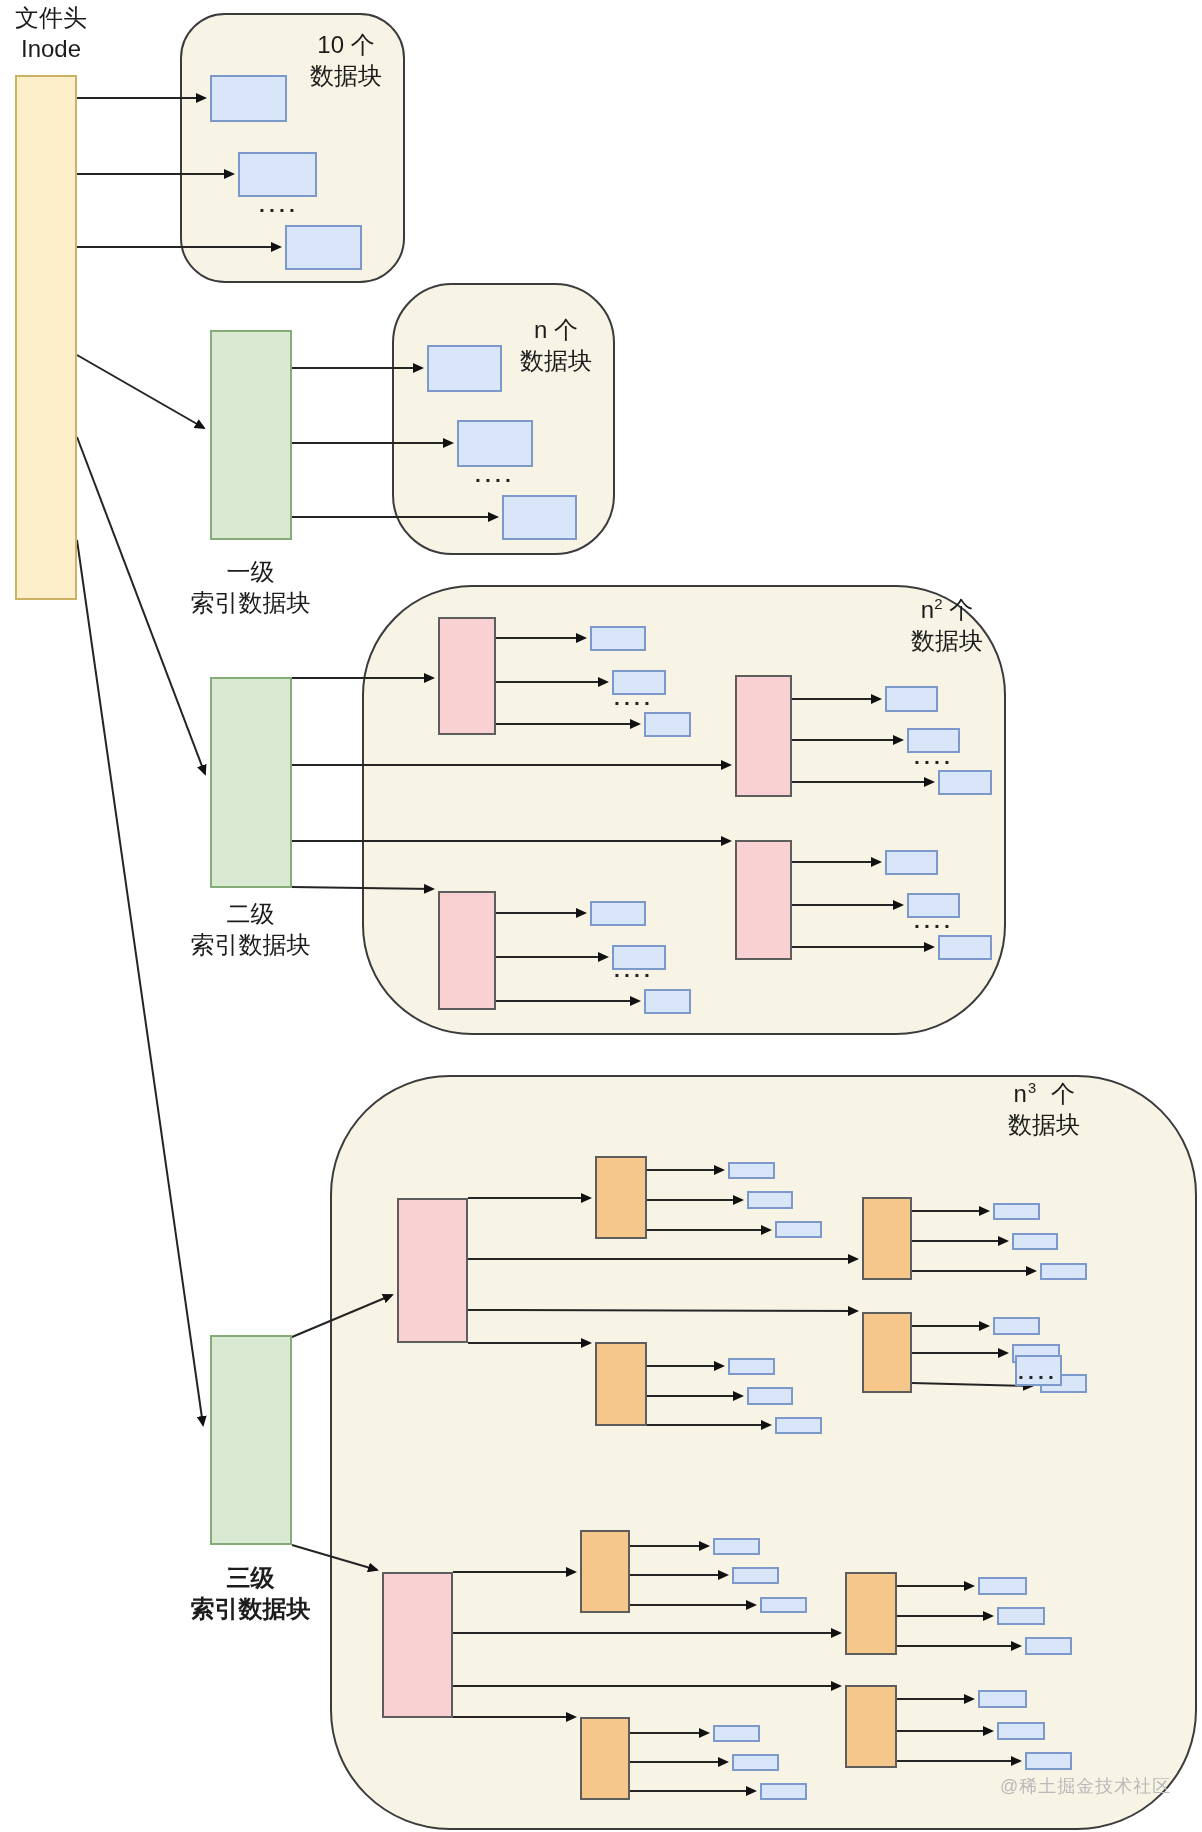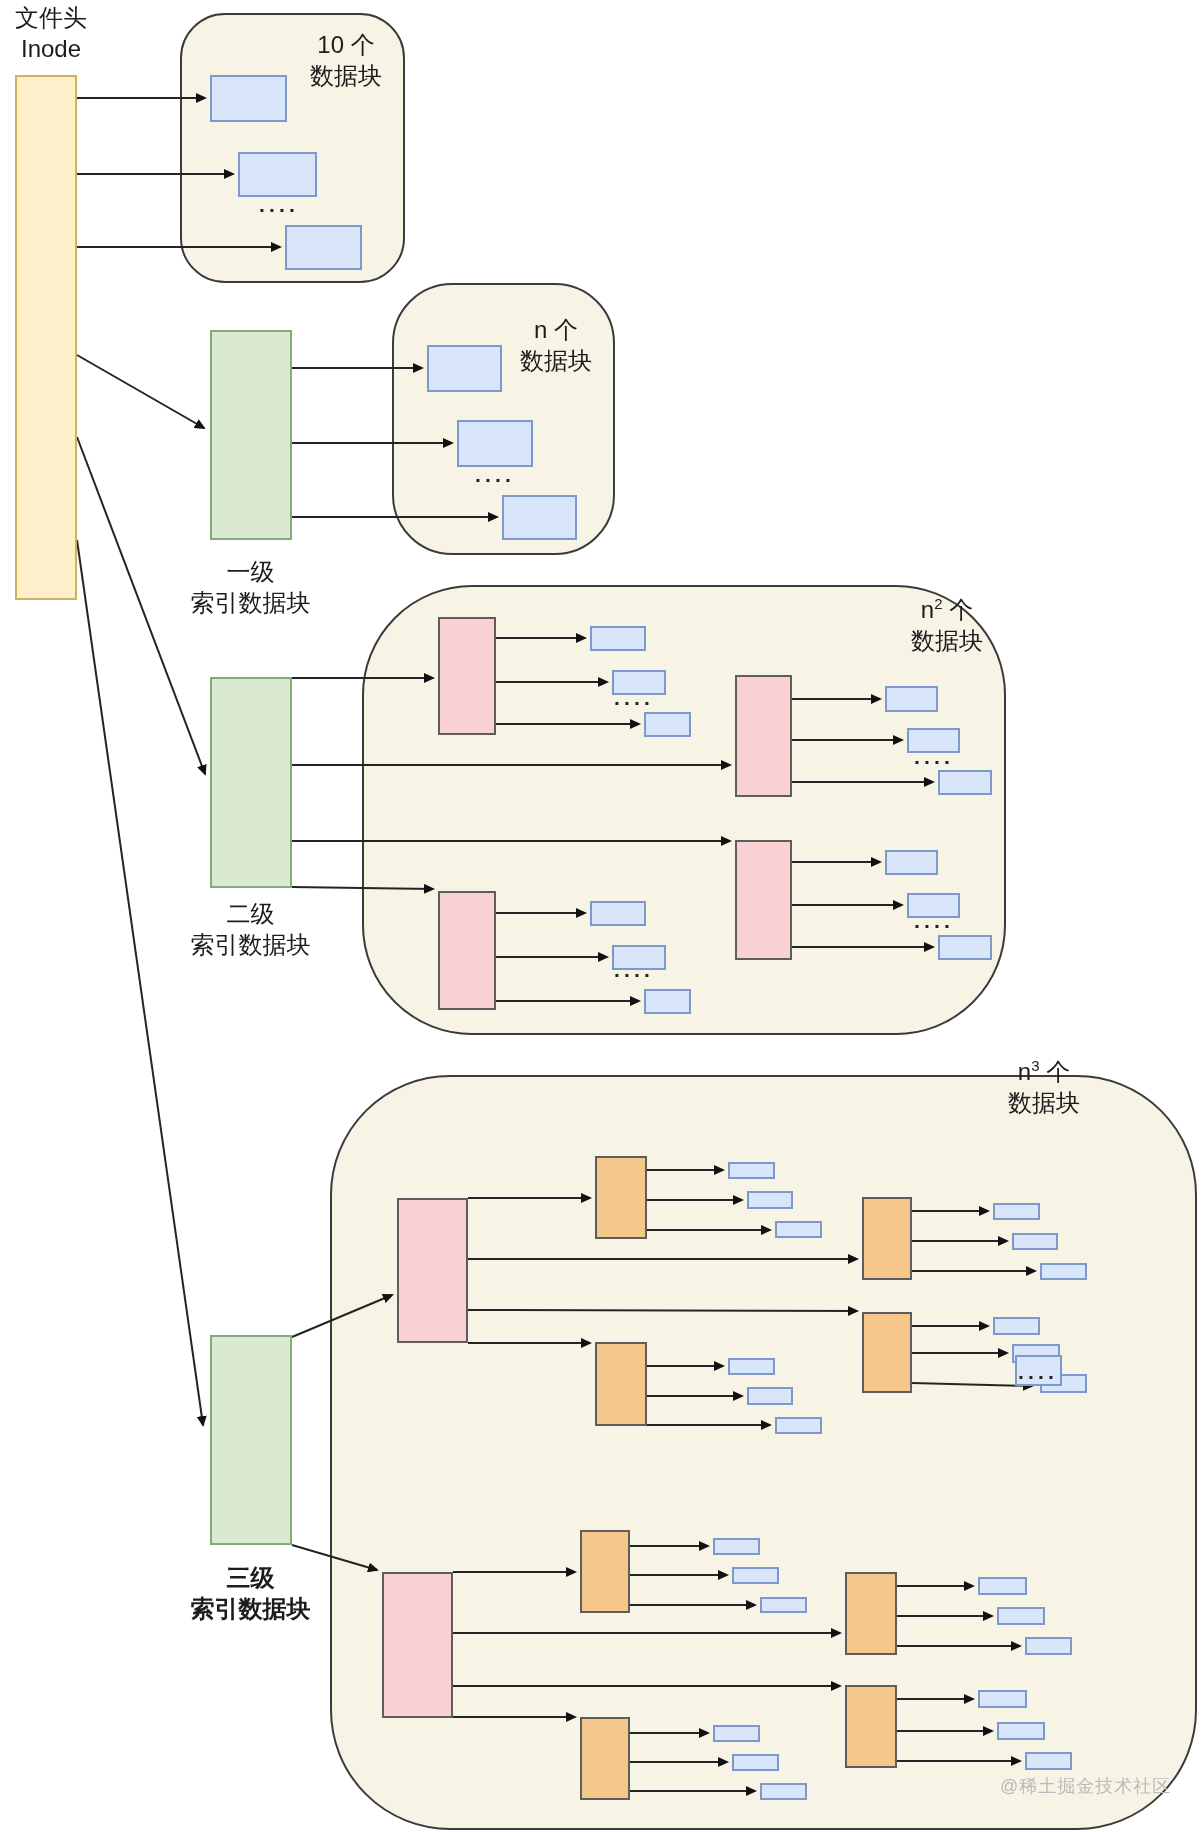--- a/index.html
+++ b/index.html
@@ -181,21 +181,21 @@
     <div>数据块</div>
   </div>
   <div class="lbl" style="left:500px;top:314px;width:112px;">
     <div><span>n</span><sup></sup><span> 个</span></div>
     <div>数据块</div>
   </div>
   <div class="lbl" style="left:891px;top:594px;width:112px;">
     <div><span>n</span><sup>2</sup><span> 个</span></div>
     <div>数据块</div>
   </div>
-  <div class="lbl" style="left:988px;top:1056px;width:112px;">
+  <div class="lbl" style="left:988px;top:1080px;width:112px;font-family:Liberation Mono, monospace;">
     <div><span>n</span><sup>3</sup><span> 个</span></div>
     <div>数据块</div>
   </div>
 
   <div class="lbl" style="left:178px;top:556px;width:145px;">
     <div>一级</div>
     <div>索引数据块</div>
   </div>
   <div class="lbl" style="left:178px;top:898px;width:145px;">
     <div>二级</div>

